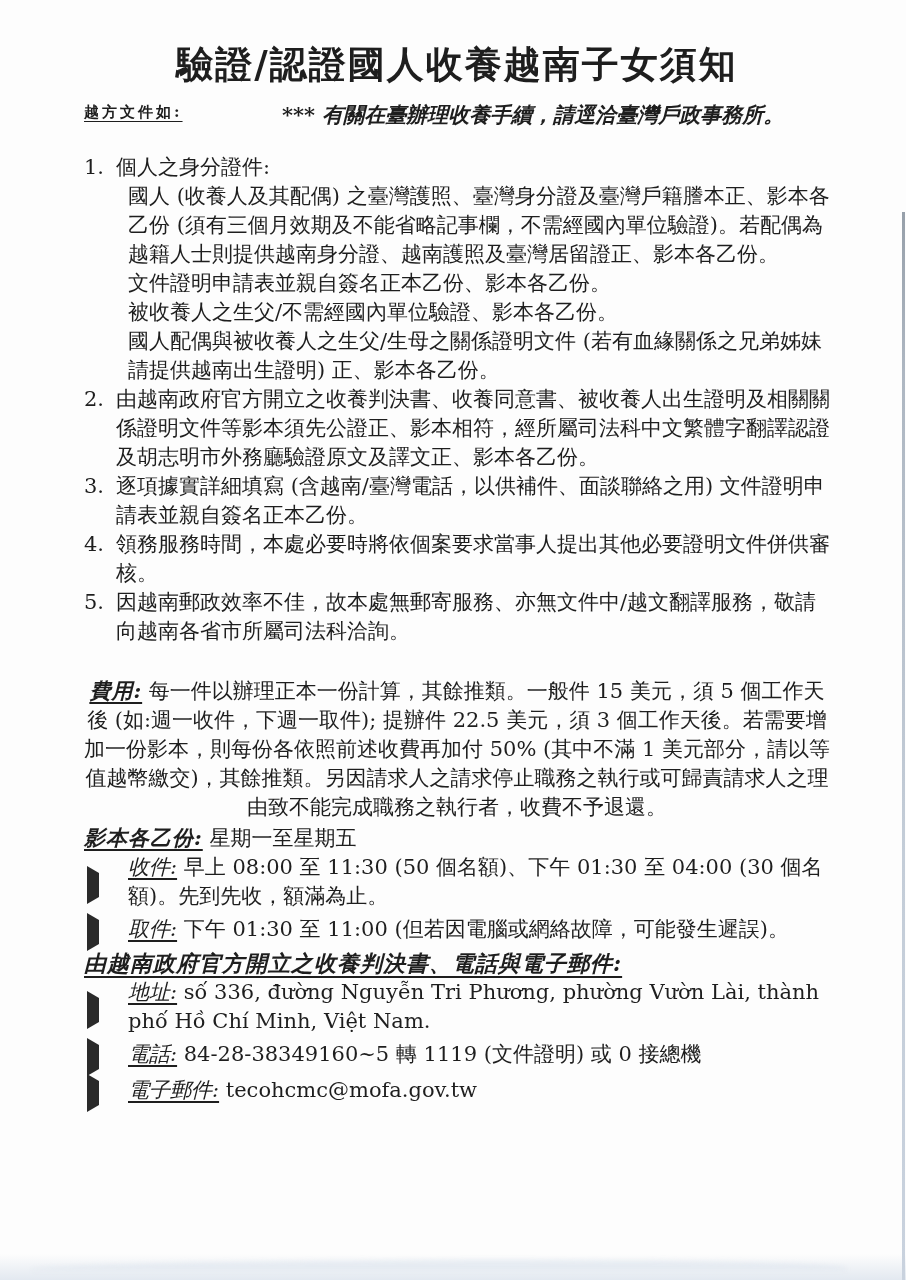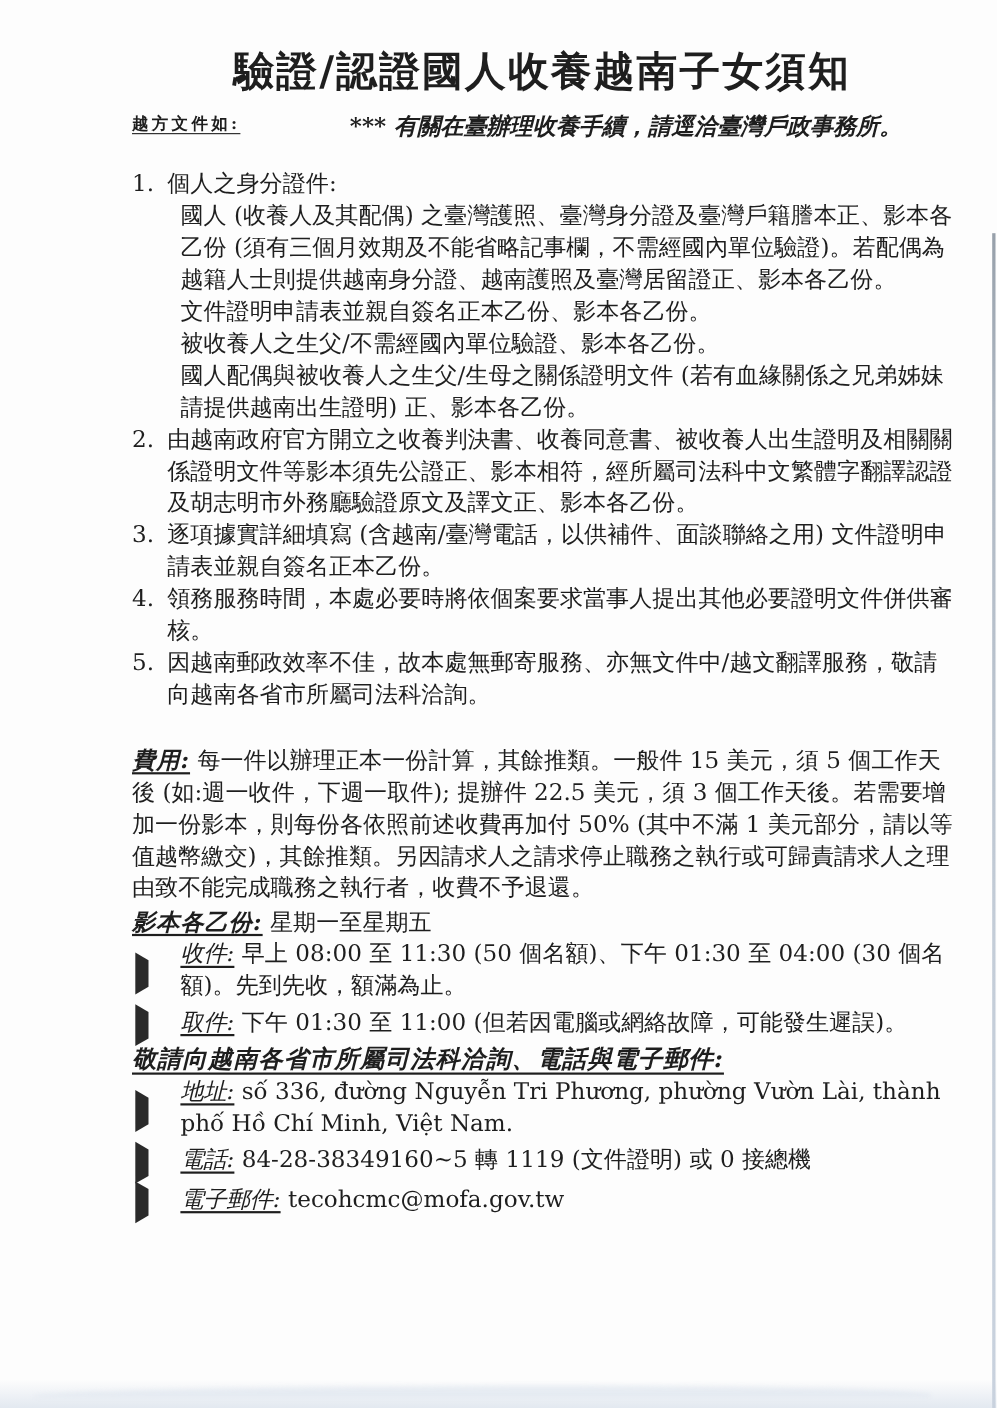--- a/index.html
+++ b/index.html
@@ -10,21 +10,20 @@
     color: #1e1e1e;
     position: relative;
     overflow: hidden;
   }
   .page {
     position: absolute;
     left: 84px; top: 0;
     width: 746px;
     font-size: 21px;
     line-height: 29px;
-    margin-left: 36px;
   }
   .title {
     text-align: center;
     font-size: 37px;
     line-height: 52px;
     font-weight: bold;
     letter-spacing: 2px;
     margin: 38px 0 8px 0;
   }
   .intro { display: flex; }
@@ -38,21 +37,21 @@
   .intro-body { flex: 1; }
   .note { font-weight: bold; font-style: italic; margin-top: 2px; }
   .list { margin-top: 24px; }
   .li { display: flex; }
   .num { flex: 0 0 32px; }
   .txt { flex: 1; }
   .bullets { }
   .bl { display: flex; }
   .dotcell { flex: 0 0 44px; padding-left: 14px; box-sizing: border-box; padding-top: 8px; }
   .dot { width: 13px; height: 13px; border-radius: 50%; background: #161616; }
-  .sec { margin-top: 30px; }
+  .sec { margin-top: 30px; text-align: center; }
   .fees { }
   .lbl-bi {
     font-weight: bold; font-style: italic;
     text-decoration: underline; text-underline-offset: 4px;
     letter-spacing: 1px;
   }
   .hours-line { margin-top: 1px; }
   .arrow-row { display: flex; align-items: center; }
   .arrcell { flex: 0 0 44px; padding-left: 3px; box-sizing: border-box; padding-top: 7px; }
   .tri {
@@ -157,21 +156,21 @@
   <div class="arrow-row">
     <span class="arrcell"><span class="tri"></span></span>
     <span class="txt"><span class="entry-label">收件:</span><span> 早上 08:00 至 11:30 (50 個名額)、下午 01:30 至 04:00 (30 個名額)。先到先收，額滿為止。</span></span>
   </div>
 
   <div class="arrow-row">
     <span class="arrcell"><span class="tri"></span></span>
     <span class="txt"><span class="entry-label">取件:</span><span> 下午 01:30 至 11:00 (但若因電腦或網絡故障，可能發生遲誤)。</span></span>
   </div>
 
-  <div class="contact-heading">敬請向越南各省市所屬司法科洽詢、電話與電子郵件:</div>
+  <div class="contact-heading">由越南政府官方開立之收養判決書、電話與電子郵件:</div>
 
   <div class="arrow-row">
     <span class="arrcell"><span class="tri"></span></span>
     <span class="txt"><span class="entry-label">地址:</span><span> số 336, đường Nguyễn Tri Phương, phường Vườn Lài, thành phố Hồ Chí Minh, Việt Nam.</span></span>
   </div>
 
   <div class="arrow-row">
     <span class="arrcell"><span class="tri"></span></span>
     <span class="txt"><span class="entry-label">電話:</span><span> 84-28-38349160~5 轉 1119 (文件證明) 或 0 接總機</span></span>
   </div>

